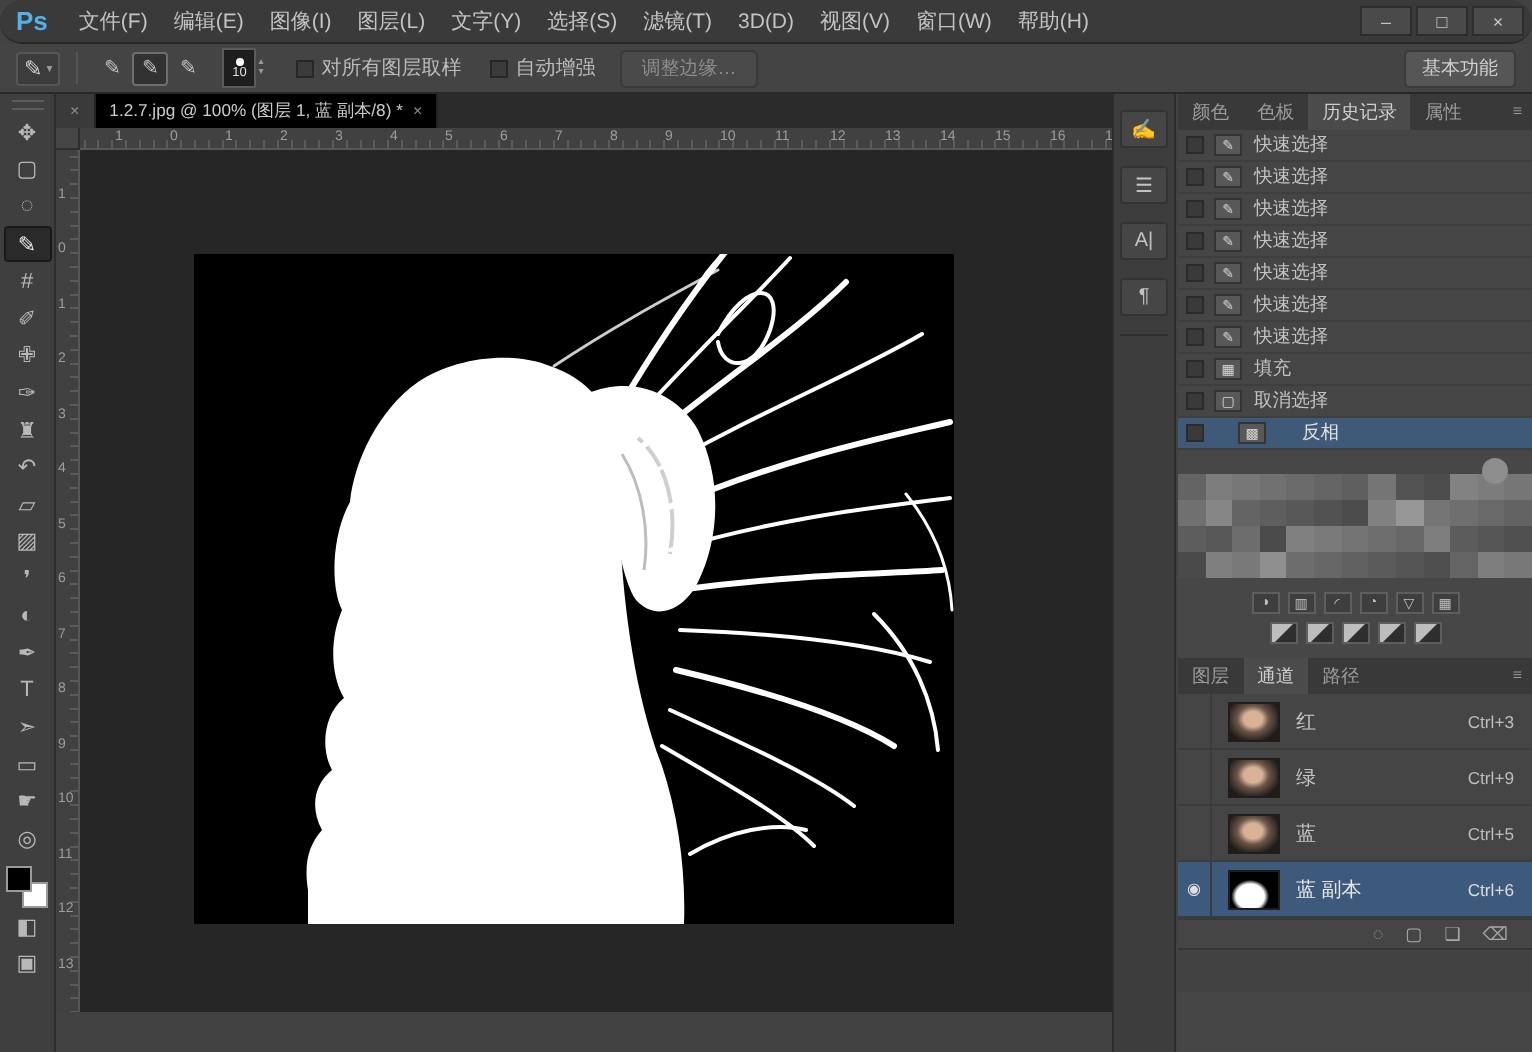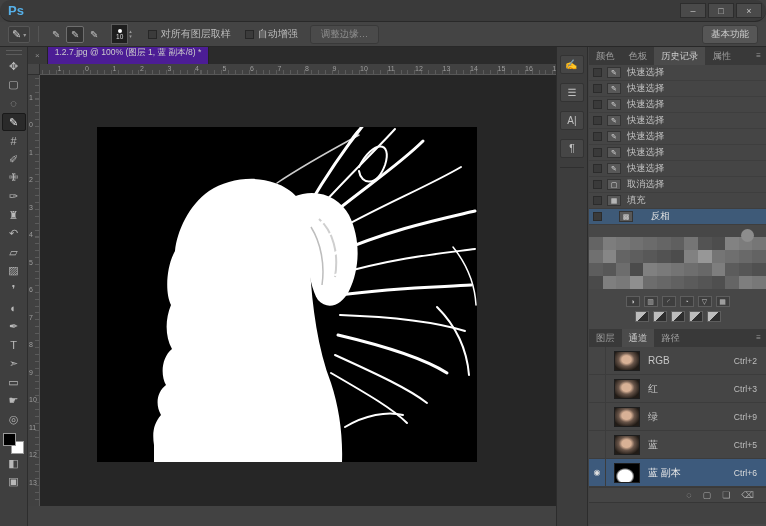--- a/index.html
+++ b/index.html
@@ -52,21 +52,21 @@
   .fg-swatch { position:absolute; top:0; left:0; width:13px; height:13px; background:#000;
                border:1px solid #9a9a9a; z-index:2; }
   .bg-swatch { position:absolute; bottom:0; right:0; width:13px; height:13px; background:#fff;
                border:1px solid #9a9a9a; }
 
   
   .tabbar { position:absolute; top:47px; left:28px; width:528px; height:17px; background:#2b2b2b;
             display:flex; align-items:stretch; }
   .doc-tab { display:flex; align-items:center; gap:5px; padding:0 7px; font-size:8.6px;
              color:#9a9a9a; background:#3a3a3a; border-right:1px solid #232323; white-space:nowrap; }
-  .doc-tab.active { background:#4c1d95; color:#cccccc;flex-direction:column; }
+  .doc-tab.active { background:#000000; color:#cccccc; }
   .tab-close { font-size:8px; color:#8a8a8a; }
 
   
   .h-ruler { position:absolute; top:64px; left:28px; width:528px; height:11px; background:#414141;
              border-bottom:1px solid #575757; overflow:hidden; display:flex;
              background-image:repeating-linear-gradient(to right, #5b5b5b 0 1px, transparent 1px 6.9px);
              background-position:0 bottom; background-size:100% 4px; background-repeat:repeat-x; }
   .h-num { flex:none; width:27.5px; font-size:7px; color:#9d9d9d; padding-left:2px; line-height:10px; }
   .v-ruler { position:absolute; top:64px; left:28px; width:12px; bottom:20px; background:#414141;
              border-right:1px solid #575757; overflow:hidden;
@@ -145,20 +145,44 @@
                      color:#a8a8a8; font-size:9px; }
   .panel-filler { background:#424242; height:22px; border-top:1px solid #363636; }
 </style>
 </head>
 <body>
 
 <div class="app">
 
   <div class="menubar">
     <span class="ps-logo">Ps</span>
+    <div style="display:flex">
+
+        <span class="menu-item">文件(F)</span>
+
+        <span class="menu-item">编辑(E)</span>
+
+        <span class="menu-item">图像(I)</span>
+
+        <span class="menu-item">图层(L)</span>
+
+        <span class="menu-item">文字(Y)</span>
+
+        <span class="menu-item">选择(S)</span>
+
+        <span class="menu-item">滤镜(T)</span>
+
+        <span class="menu-item">3D(D)</span>
+
+        <span class="menu-item">视图(V)</span>
+
+        <span class="menu-item">窗口(W)</span>
+
+        <span class="menu-item">帮助(H)</span>
+      </div>
     <div class="win-controls">
       <span class="win-btn">–</span>
       <span class="win-btn">□</span>
       <span class="win-btn">×</span>
     </div>
   </div>
 
   <div class="optionsbar">
     <span class="opt-tool">
       <span>✎</span>
@@ -418,28 +442,28 @@
         </div>
 
         <div class="h-row">
           <span class="src-box"></span>
           <span class="h-icon">✎</span>
           <span>快速选择</span>
         </div>
 
         <div class="h-row">
           <span class="src-box"></span>
+          <span class="h-icon">▦</span>
+          <span>填充</span>
+        </div>
+
+        <div class="h-row">
+          <span class="src-box"></span>
           <span class="h-icon">▢</span>
           <span>取消选择</span>
-        </div>
-
-        <div class="h-row">
-          <span class="src-box"></span>
-          <span class="h-icon">▦</span>
-          <span>填充</span>
         </div>
 
         <div class="h-row selected">
           <span class="src-box"></span>
           <span class="h-icon">▩</span>
           <span>反相</span>
         </div>
       </div>
 
     <div class="panel-gap"></div>
@@ -538,28 +562,20 @@
           <span class="panel-tab">图层</span>
         
           <span class="panel-tab active">通道</span>
         
           <span class="panel-tab">路径</span>
         </div>
       <span class="panel-menu">≡</span>
     </div>
     <div class="channels-list">
 
-        <div class="c-row">
-          <span class="eye-box">
-            <span class="eye">◉</span>
-          </span>
-          <span class="thumb photo"></span>
-          <span class="c-name">RGB</span>
-          <span class="c-key">Ctrl+2</span>
-        </div>
 
         <div class="c-row">
           <span class="eye-box">
             <span class="eye">◉</span>
           </span>
           <span class="thumb photo"></span>
           <span class="c-name">红</span>
           <span class="c-key">Ctrl+3</span>
         </div>
 

